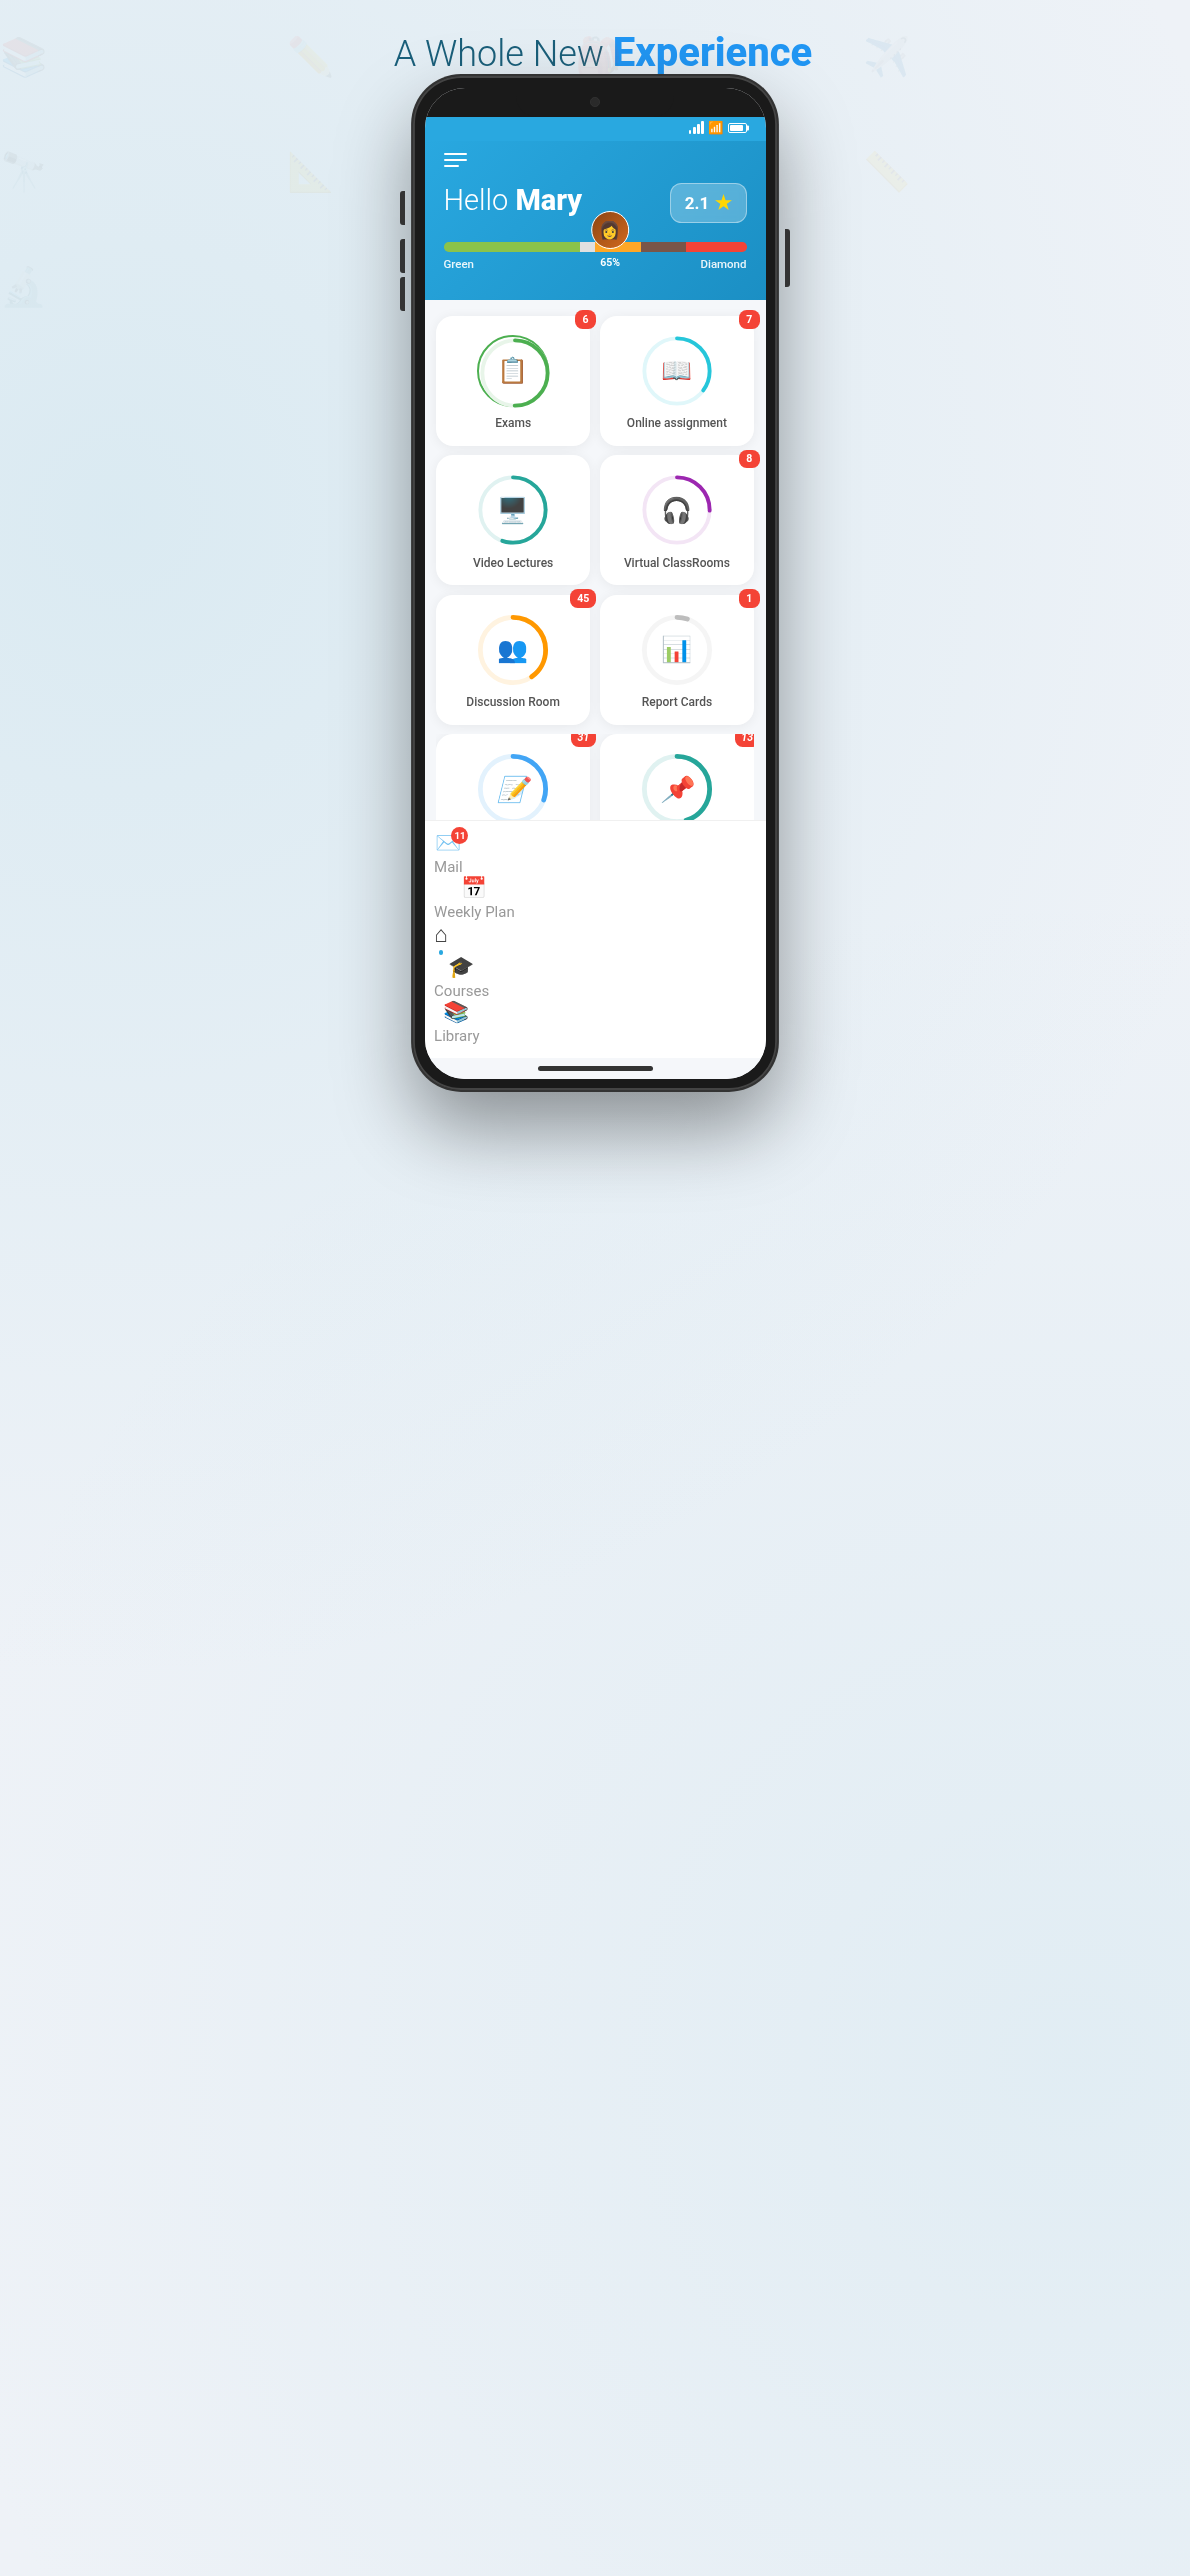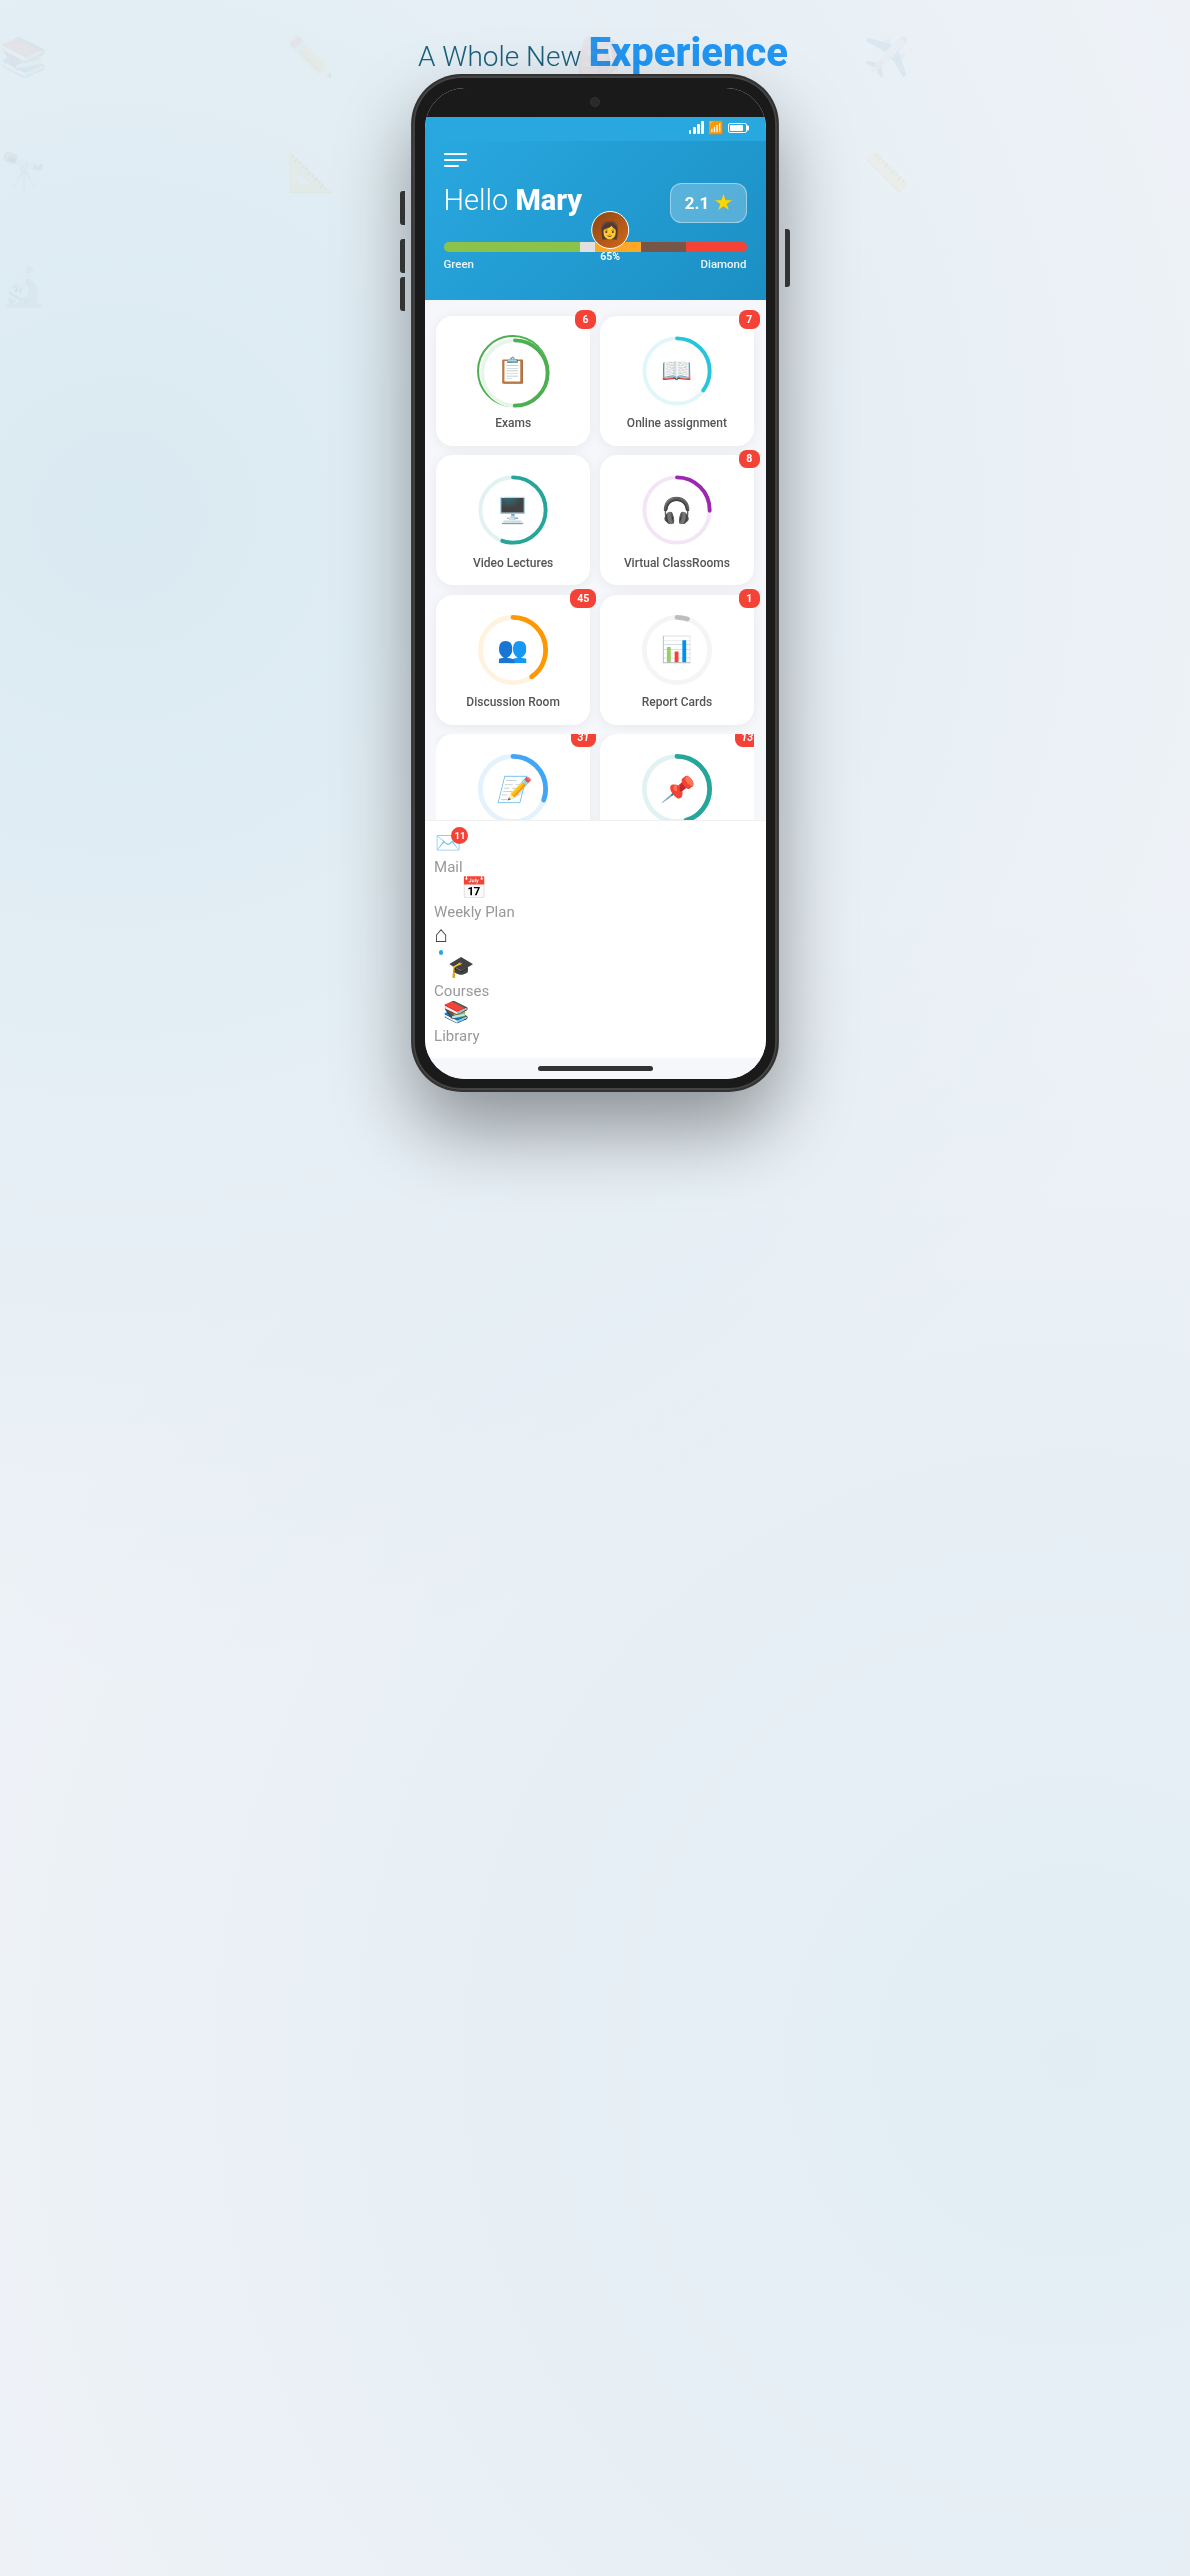--- a/index.html
+++ b/index.html
@@ -203,21 +203,21 @@
       overflow: hidden;
       display: flex;
       align-items: center;
       justify-content: center;
       font-size: 17px;
     }
 
     .progress-percent {
       color: white;
       font-size: 10.5px;
-      margin-top: 1px;
+      margin-top: 7px;
       font-weight: 600;
     }
 
     .progress-bar-track {
       height: 9.6px;
       border-radius: 4.8px;
       background: linear-gradient(to right, 
         #8BC34A 0%, #8BC34A 45%,
         #e0e0e0 45%, #e0e0e0 50%,
         #FFA726 50%, #FFA726 65%,
@@ -437,21 +437,21 @@
       bottom: 1px;
       width: 80%;
       background: white;
       border-radius: 1px;
     }
   </style>
 </head>
 <body>
 
 <h1>
-  <span style="color:#1a5f7a; font-size:28px; font-weight:300;margin-left:16px;">A Whole New </span><span style="color:#2196f3; font-size:40px; font-weight:800;">Experience</span>
+  <span style="color:#1a5f7a; font-size:36px; font-weight:300;margin-left:16px;">A Whole New </span><span style="color:#2196f3; font-size:40px; font-weight:800;">Experience</span>
 </h1>
 
 <div class="phone-frame">
   <div class="phone-screen">
 
     <div style="background:#1a1a1a; display:flex; justify-content:center;">
       <div class="notch-wrap">
         <div class="notch-camera"></div>
       </div>
     </div>

